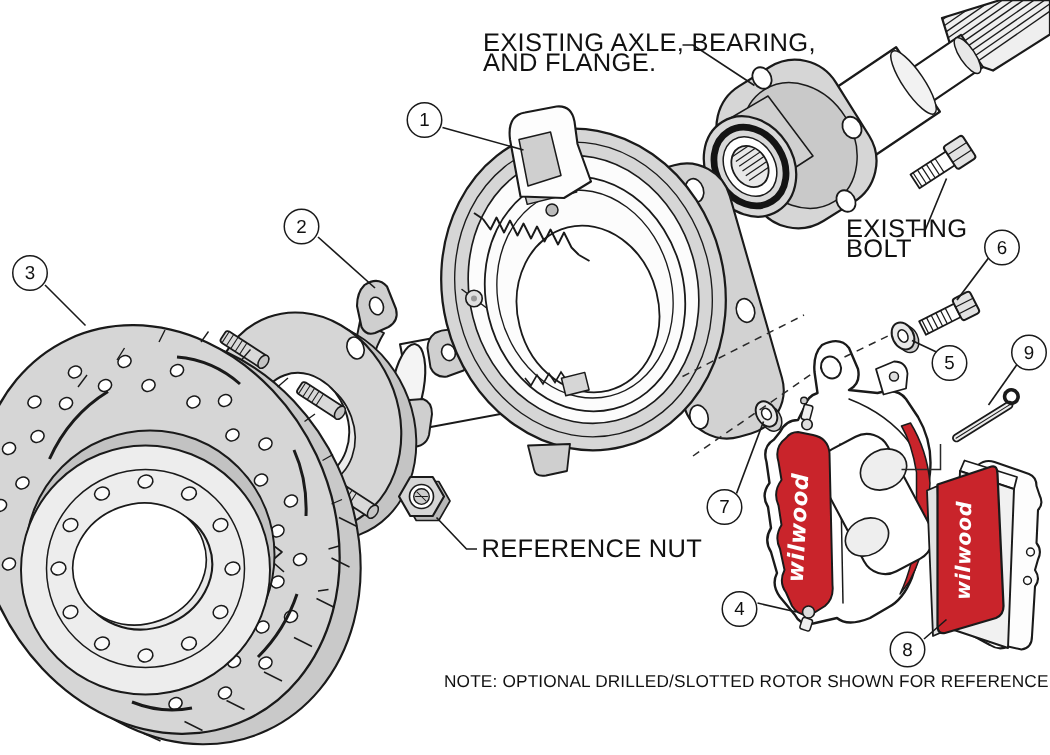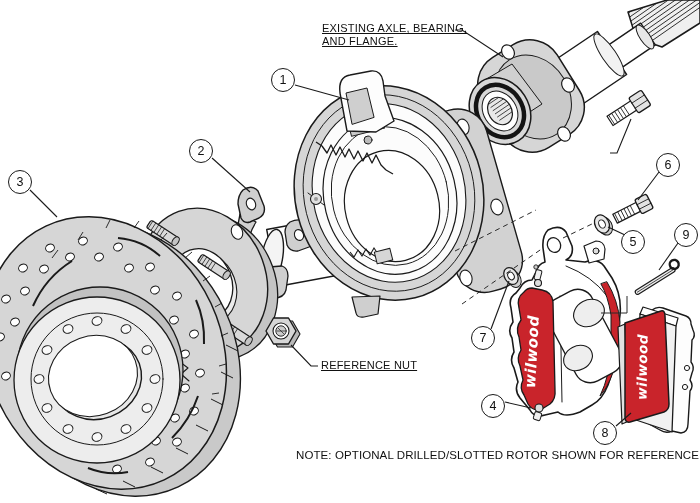--- a/index.html
+++ b/index.html
@@ -1,20 +1,20 @@
 <!DOCTYPE html>
 <html><head>
 <meta charset="utf-8">
 <style>
   html,body{margin:0;padding:0;background:#fff;}
   #stage{position:relative;width:700px;height:503px;background:#ffffff;overflow:hidden;
          font-family:"Liberation Sans",sans-serif;}
   #art{position:absolute;left:0;top:0;}
-  .lbl{position:absolute;font-size:11px;line-height:13px;color:#111;
-       white-space:pre-line;letter-spacing:.2px;text-decoration:underline;}
+  .lbl{position:absolute;font-size:17px;line-height:13px;color:#111;
+       white-space:pre-line;letter-spacing:.2px;}
   .note{position:absolute;font-size:11.5px;color:#111;white-space:nowrap;letter-spacing:.1px;}
   .callout{position:absolute;width:24px;height:24px;border:1.5px solid #1a1a1a;border-radius:50%;
            background:#fff;display:flex;align-items:center;justify-content:center;
            font-size:12.5px;color:#111;box-sizing:border-box;}
   svg .ln{stroke:#1a1a1a;stroke-linejoin:round;stroke-linecap:round;}
   svg text.script{font-family:"DejaVu Sans",sans-serif;font-style:italic;font-weight:bold;
                   fill:#ffffff;text-anchor:middle;letter-spacing:.5px;}
 </style>
 </head>
 <body>
@@ -412,20 +412,22 @@
     <line x1="616" y1="426" x2="631" y2="413"></line>
     <line x1="678" y1="243" x2="659" y2="270"></line>
     <polyline points="455,30 462,30 503,57"></polyline>
     <polyline points="610,153 617,153 631,119"></polyline>
     <polyline points="318,366 311,366 291,345"></polyline>
   </g>
 </svg>
 
 <div class="lbl" style="left:322px;top:22px;">EXISTING AXLE, BEARING,
 AND FLANGE.</div>
+<div class="lbl" style="left:564px;top:146px;">EXISTING
+BOLT</div>
 <div class="lbl" style="left:321px;top:359px;">REFERENCE NUT</div>
 <div class="note" style="left:296px;top:449px;">NOTE: OPTIONAL DRILLED/SLOTTED ROTOR SHOWN FOR REFERENCE PURPOSES</div>
 
 <div class="callout" style="left:271px;top:68px;">
       <span>1</span>
     </div>
 <div class="callout" style="left:189px;top:139px;">
       <span>2</span>
     </div>
 <div class="callout" style="left:8px;top:170px;">

